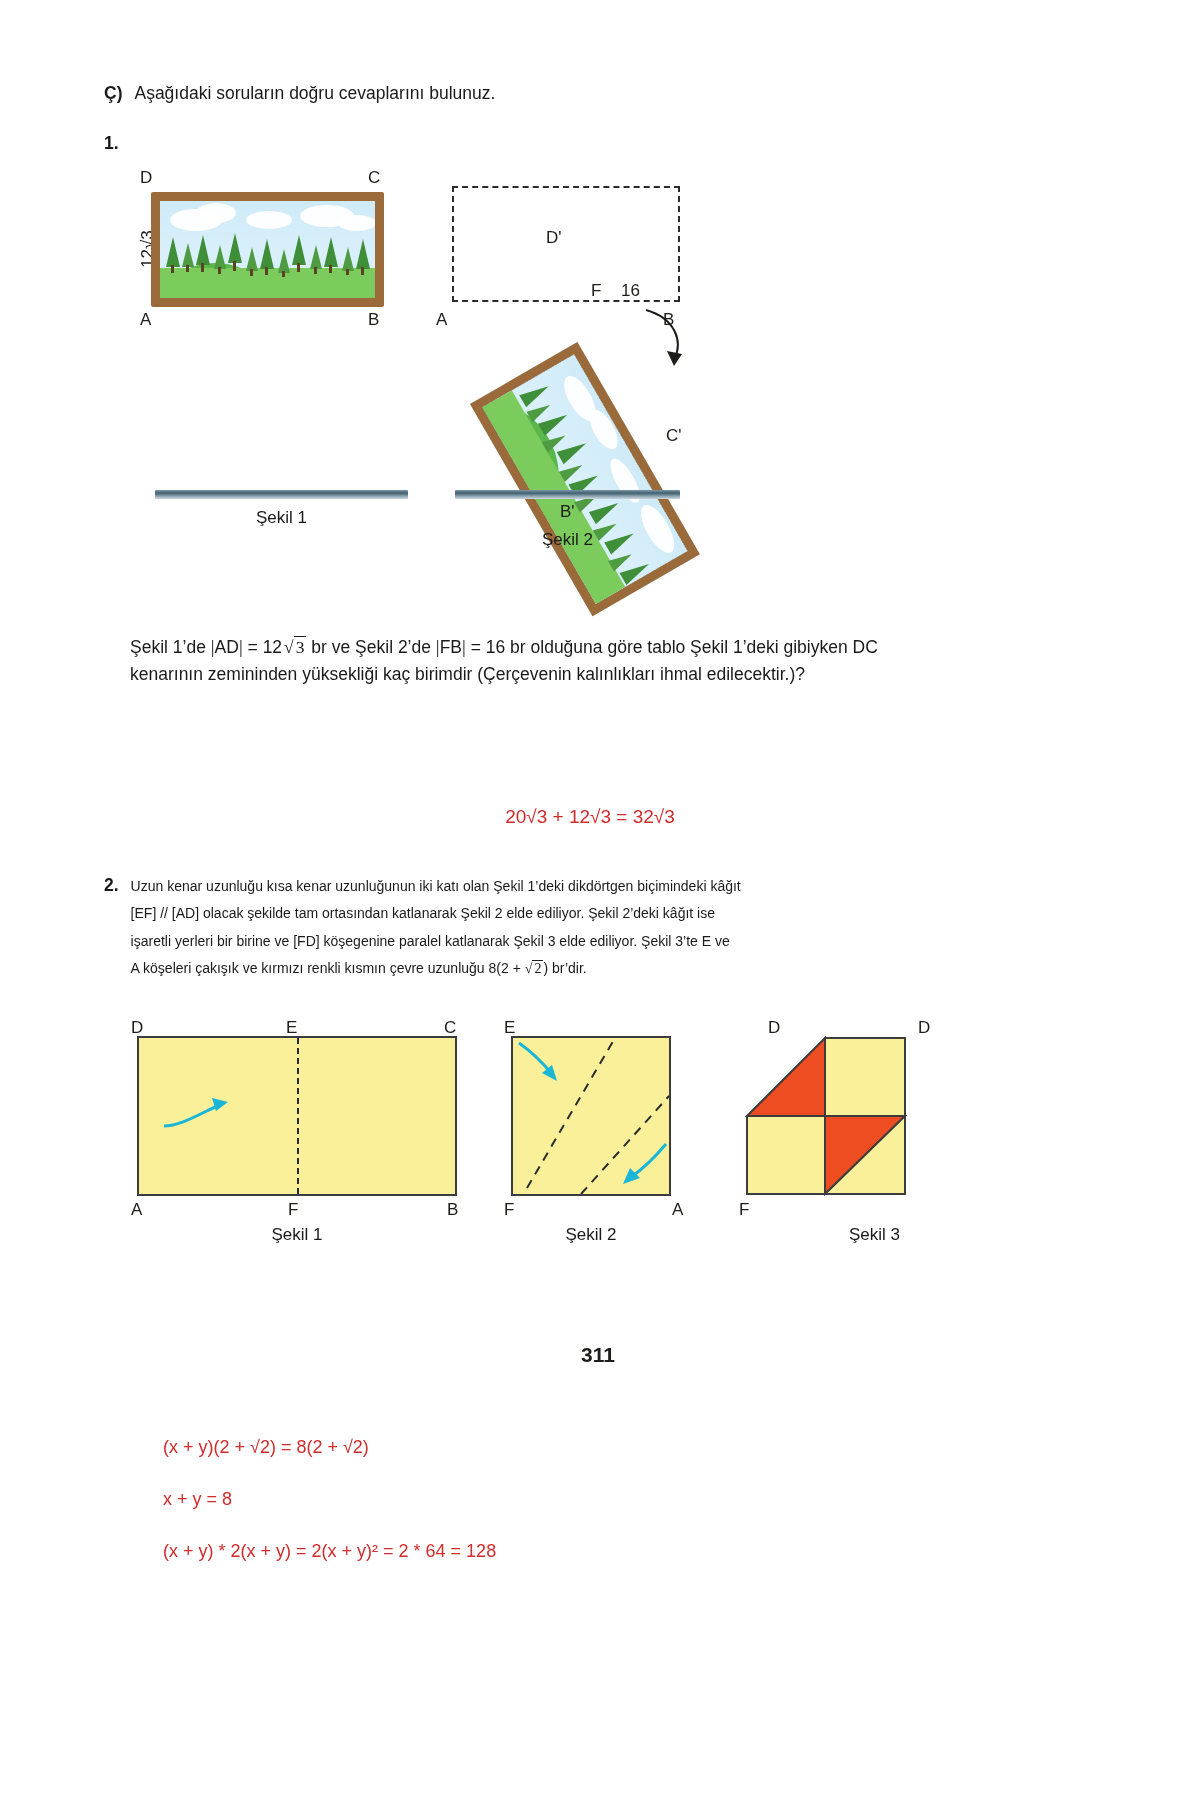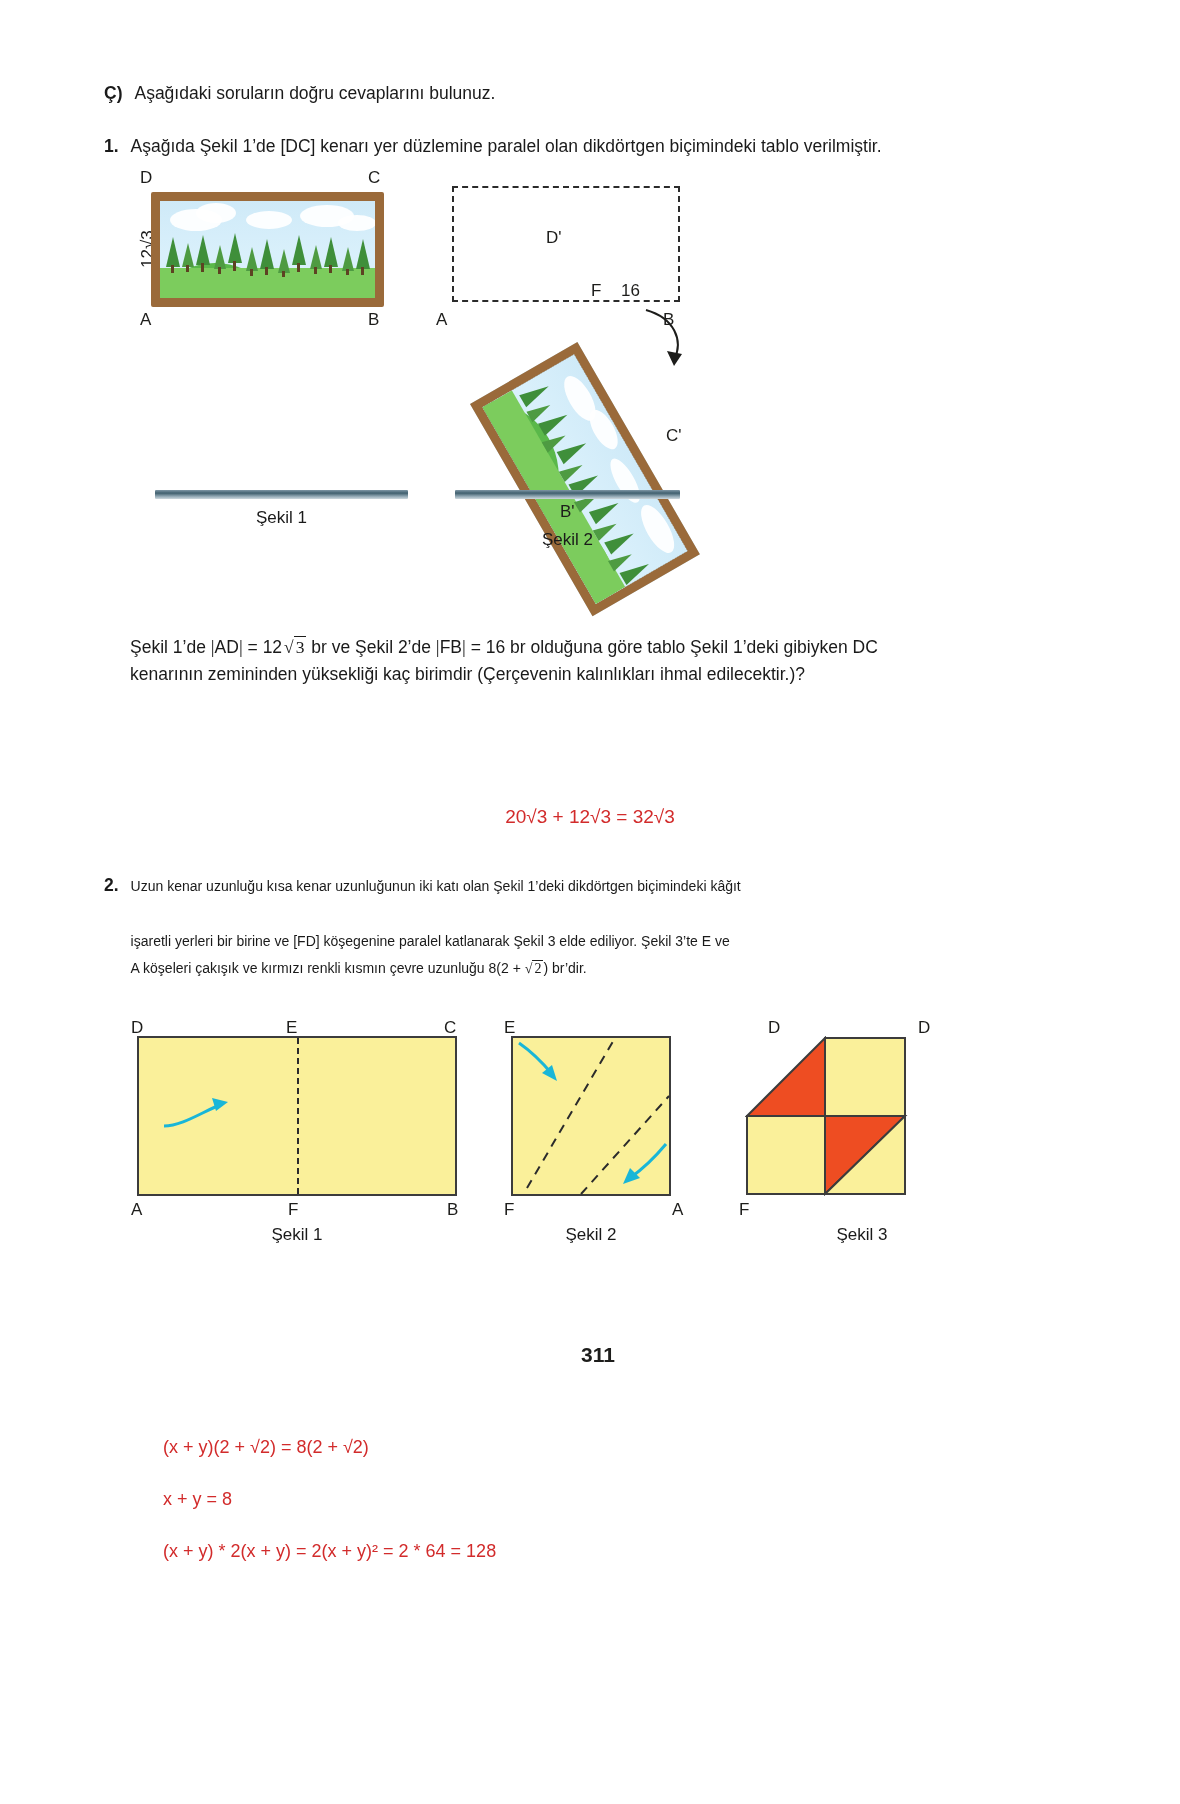--- a/index.html
+++ b/index.html
@@ -165,21 +165,20 @@
 
 <div class="page">
 
   <div class="sec-heading">
     <span class="marker">Ç)</span>
     <span class="label">Aşağıdaki soruların doğru cevaplarını bulunuz.</span>
   </div>
 
   <div class="q1-stem">
     <span class="q-num">1.</span>
-    <span class="q-text">Aşağıda Şekil 1’de [DC] kenarı yer düzlemine paralel olan dikdörtgen biçimindeki tablo verilmiştir.</span>
   </div>
 
   <div class="fig-area-1">
 
     <span class="lbl" style="left:140px; top:0px;">D</span>
     <span class="lbl" style="left:368px; top:0px;">C</span>
     <span class="lbl" style="left:140px; top:142px;">A</span>
     <span class="lbl" style="left:368px; top:142px;">B</span>
 
     <span class="vert-label" style="left:138px; top:100px;">12√3</span>
@@ -278,21 +277,21 @@
   <div class="p-block" style="top:632px;">
     <span>Şekil 1’de </span><span class="brk">|</span><span>AD</span><span class="brk">|</span><span> = 12</span><span class="sqrt" style="position:relative; padding-left:2px;">√<span style="border-top:1px solid #1d1d1b; padding:0 2px;">3</span></span><span> br ve Şekil 2’de </span><span class="brk">|</span><span>FB</span><span class="brk">|</span><span> = 16 br olduğuna göre tablo Şekil 1’deki gibiyken DC kenarının zemininden yüksekliği kaç birimdir (Çerçevenin kalınlıkları ihmal edilecektir.)?</span>
   </div>
 
   <div class="answer-red" style="left:0; right:0; top:806px; text-align:center;">20√3 + 12√3 = 32√3</div>
 
   <div class="q2-stem">
     <span class="q-num">2.</span>
     <span class="q2-text">
       <span>Uzun kenar uzunluğu kısa kenar uzunluğunun iki katı olan Şekil 1’deki dikdörtgen biçimindeki kâğıt</span><br>
-      <br>
+      <span>[EF] // [AD] olacak şekilde tam ortasından katlanarak Şekil 2 elde ediliyor. Şekil 2’deki kâğıt ise</span><br>
       <span>işaretli yerleri bir birine ve [FD] köşegenine paralel katlanarak Şekil 3 elde ediliyor.  Şekil 3’te E ve</span><br>
       <span>A köşeleri çakışık ve kırmızı renkli kısmın çevre uzunluğu 8(2 + </span><span class="sqrt">√<span style="border-top:1px solid #1d1d1b; padding:0 2px;">2</span></span><span>) br’dir.</span>
     </span>
   </div>
 
   <div class="fig-area-2">
 
     <span class="lbl" style="left:131px; top:8px;">D</span>
     <span class="lbl" style="left:286px; top:8px;">E</span>
     <span class="lbl" style="left:444px; top:8px;">C</span>
@@ -333,21 +332,21 @@
 
       <rect x="80" y="2" width="80" height="78" fill="#faf09a" stroke="#3c3c3c" stroke-width="2"></rect>
 
       <rect x="2" y="80" width="78" height="78" fill="#faf09a" stroke="#3c3c3c" stroke-width="2"></rect>
 
       <polygon points="80,80 160,80 80,158" fill="#ee4d22" stroke="#3c3c3c" stroke-width="2"></polygon>
 
       <polygon points="160,80 160,158 80,158" fill="#faf09a" stroke="#3c3c3c" stroke-width="2"></polygon>
     </svg>
     <span class="lbl" style="left:739px; top:190px;">F</span>
-    <div class="cap2" style="left:769px; top:215px; width:186px; text-align:center;">Şekil 3</div>
+    <div class="cap2" style="left:714px; top:215px; width:186px; text-align:right;">Şekil 3</div>
   </div>
 
 
   <div class="page-num" style="top:1343px;padding-left:16px;">311</div>
 
   <div class="sol-line" style="left:163px; top:1437px;">(x + y)(2 + √2) = 8(2 + √2)</div>
   <div class="sol-line" style="left:163px; top:1489px;">x + y = 8</div>
   <div class="sol-line" style="left:163px; top:1541px;">(x + y) * 2(x + y) = 2(x + y)² = 2 * 64 = 128</div>
 
 </div>

